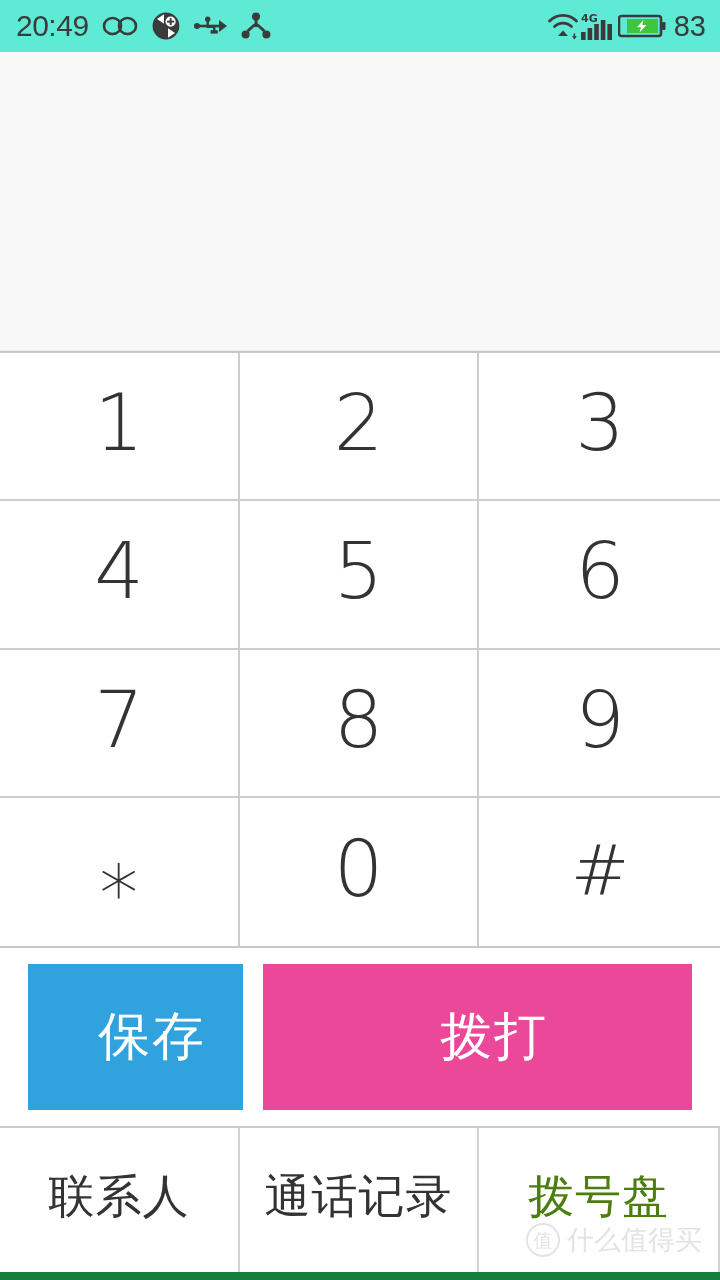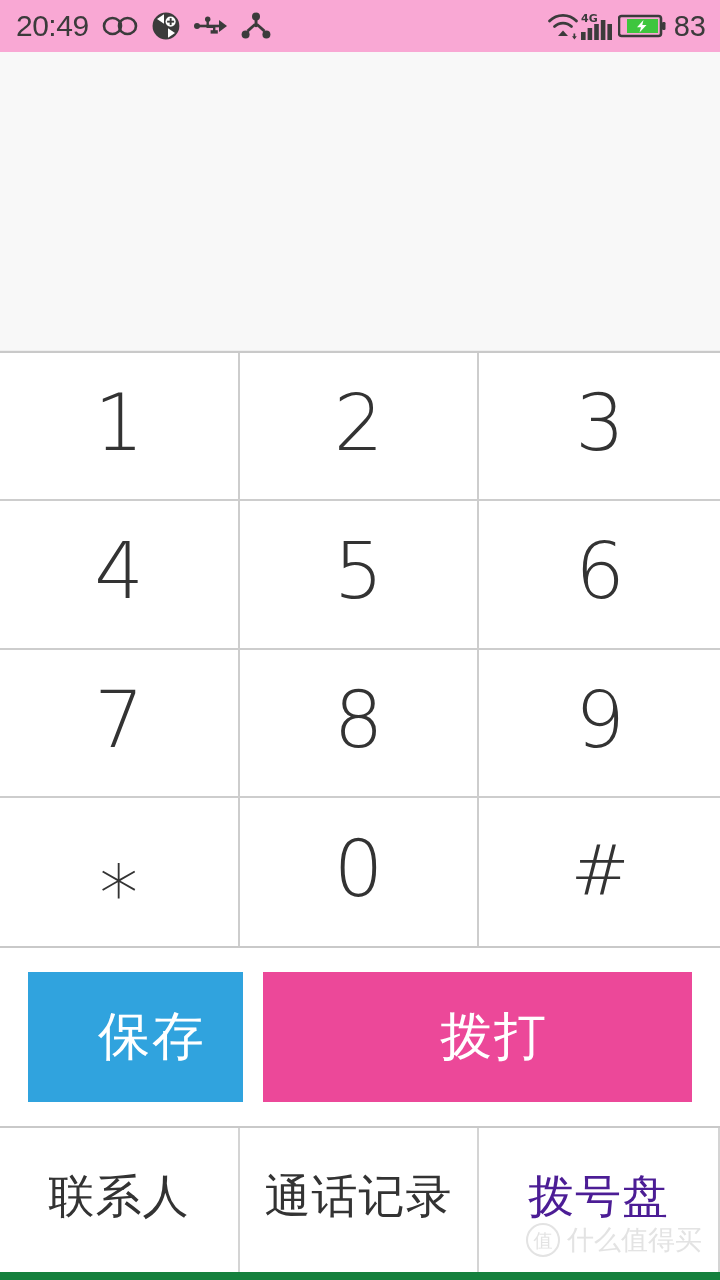--- a/index.html
+++ b/index.html
@@ -20,21 +20,21 @@
     height: 1280px;
     background: #ffffff;
     display: flex;
     flex-direction: column;
   }
 
   
   .statusbar {
     height: 52px;
     flex: 0 0 52px;
-    background: #f9a8d4;
+    background: #5eead4;
     display: flex;
     align-items: center;
     padding: 0 14px 0 16px;
     box-sizing: border-box;
     color: #3b3b3b;
   }
   .sb-left {
     display: flex;
     align-items: center;
     gap: 13px;
@@ -128,21 +128,21 @@
     flex: 0 0 180px;
     background: #ffffff;
     border-bottom: 2px solid #c9c9c9;
     box-sizing: border-box;
     display: flex;
     align-items: center;
     padding: 0 28px;
     gap: 20px;
   }
   .btn {
-    height: 130px;
+    height: 146px;
     display: flex;
     align-items: center;
     justify-content: center;
     color: #ffffff;
     font-size: 52px;
     font-weight: 400;
     letter-spacing: 2px;
     box-sizing: border-box;
     border: none;
     font-family: "DejaVu Sans", "Liberation Sans", sans-serif;
@@ -173,21 +173,21 @@
     justify-content: center;
     border-right: 2px solid #d4d4d4;
     box-sizing: border-box;
     font-size: 46px;
     color: #333333;
     letter-spacing: 1px;
     font-family: "DejaVu Sans", "Liberation Sans", sans-serif;
     padding-bottom: 6px;
   }
   .tab:last-child { border-right: none; }
-  .tab.active { color: #4c1d95; }
+  .tab.active { color: #4d7c0f; }
 
   
   .watermark {
     position: absolute;
     right: 18px;
     bottom: 14px;
     display: flex;
     align-items: center;
     gap: 7px;
     color: #e3e3e3;

